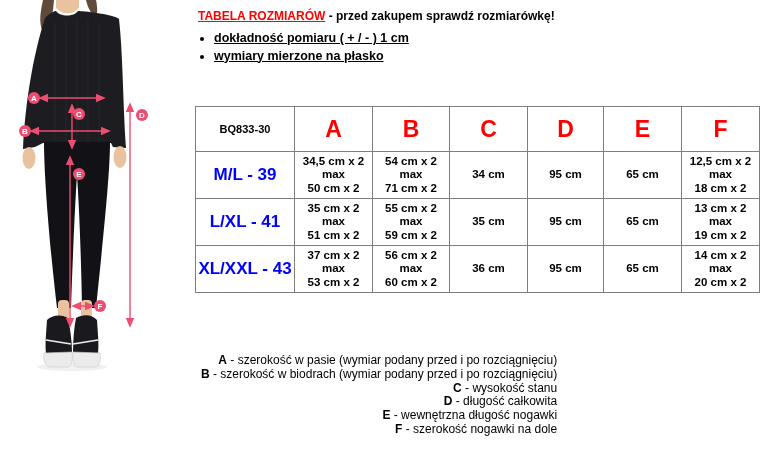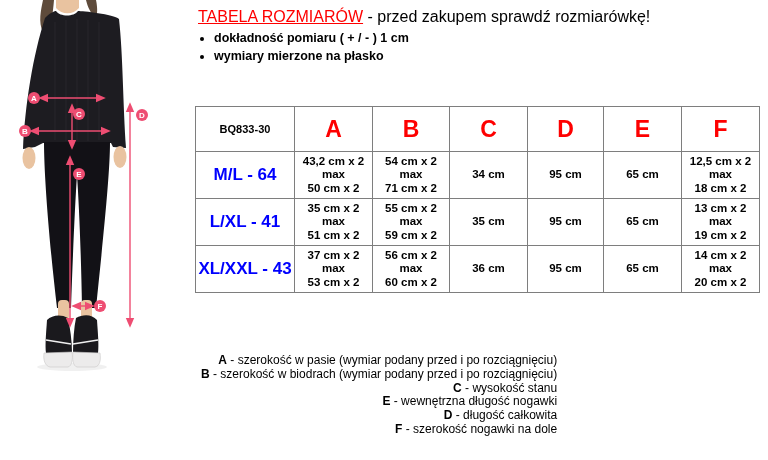--- a/index.html
+++ b/index.html
@@ -1,23 +1,23 @@
 <!DOCTYPE html>
 <html><head>
 <meta charset="utf-8">
 <style>
   html,body{margin:0;padding:0;background:#fff;}
   .wrap{position:relative;width:768px;height:460px;background:#fff;overflow:hidden;
         font-family:"Liberation Sans",sans-serif;}
 
   
   .header{position:absolute;left:198px;top:9px;color:#000;}
-  .title{font-size:16px;font-weight:normal;line-height:15px;white-space:nowrap;}
+  .title{font-size:12px;font-weight:bold;line-height:15px;white-space:nowrap;}
   .title-hl{color:#fe0000;text-decoration:underline;}
-  .bullets{margin:6px 0 0 16px;padding:0;}
+  .bullets{margin:6px 0 0 16px;padding:0;text-decoration:underline;}
   .bullets li{font-size:12.5px;font-weight:bold;line-height:17.5px;}
 
   
   .size-table{position:absolute;left:195px;top:106px;border-collapse:collapse;
               table-layout:fixed;font-weight:bold;}
   .size-table td{border:1px solid #7e7e7e;text-align:center;vertical-align:middle;padding:0;}
   .size-table tr.head{height:45px;}
   .size-table tr.data{height:47px;}
   td.code{font-size:11px;color:#000;}
   td.letter{font-size:23px;color:#fe0000;}
@@ -134,23 +134,23 @@
         <tr class="head">
       <td class="code">BQ833-30</td>
       <td class="letter">A</td>
       <td class="letter">B</td>
       <td class="letter">C</td>
       <td class="letter">D</td>
       <td class="letter">E</td>
       <td class="letter">F</td>
     </tr>
     <tr class="data">
-      <td class="size">M/L - 64</td>
-      <td class="val">
-        <div>43,2 cm x 2</div>
+      <td class="size">M/L - 39</td>
+      <td class="val">
+        <div>34,5 cm x 2</div>
         <div>max</div>
         <div>50 cm x 2</div>
       </td>
       <td class="val">
         <div>54 cm x 2</div>
         <div>max</div>
         <div>71 cm x 2</div>
       </td>
       <td class="val">
             <div>34 cm</div>
@@ -221,18 +221,18 @@
         <div>20 cm x 2</div>
       </td>
     </tr>
   </tbody>
     </table>
 
   <div class="legend">
     <div class="line"><span class="ll">A</span><span> - szerokość w pasie (wymiar podany przed i po rozciągnięciu)</span></div>
     <div class="line"><span class="ll">B</span><span> - szerokość w biodrach (wymiar podany przed i po rozciągnięciu)</span></div>
     <div class="line"><span class="ll">C</span><span> - wysokość stanu</span></div>
+    <div class="line"><span class="ll">D</span><span> - długość całkowita</span></div>
     <div class="line"><span class="ll">E</span><span> - wewnętrzna długość nogawki</span></div>
-    <div class="line"><span class="ll">D</span><span> - długość całkowita</span></div>
     <div class="line"><span class="ll">F</span><span> - szerokość nogawki na dole</span></div>
   </div>
 
 </div>
 
 </body></html>

